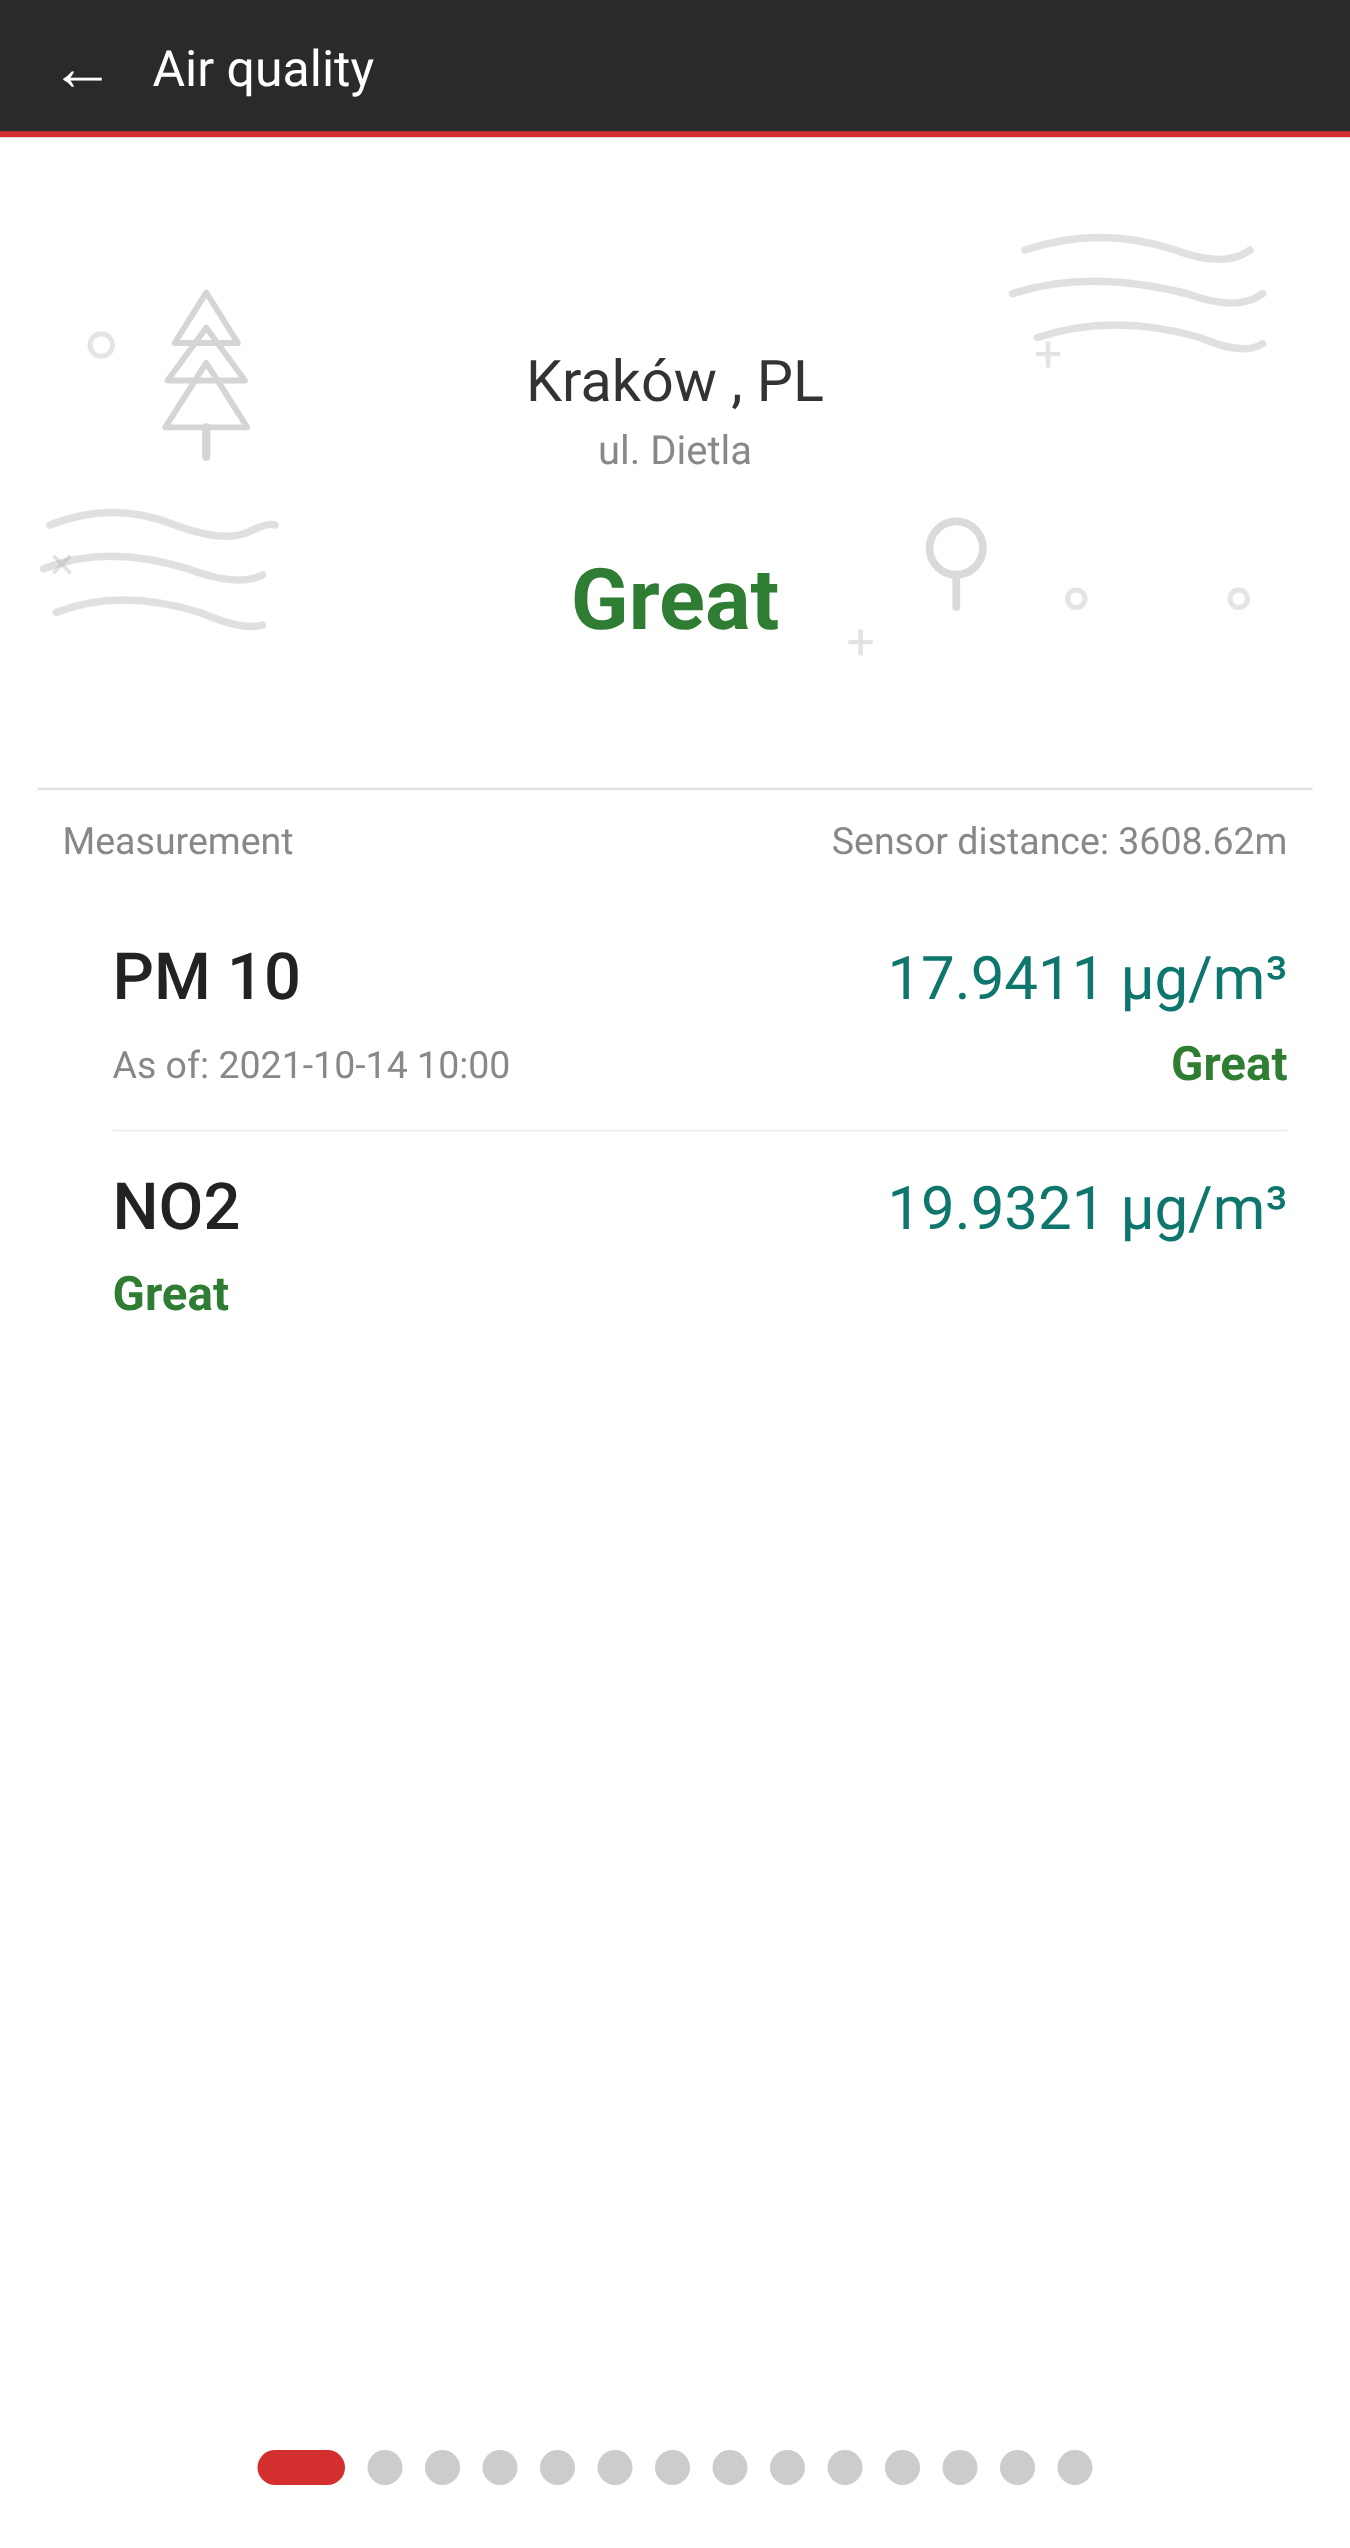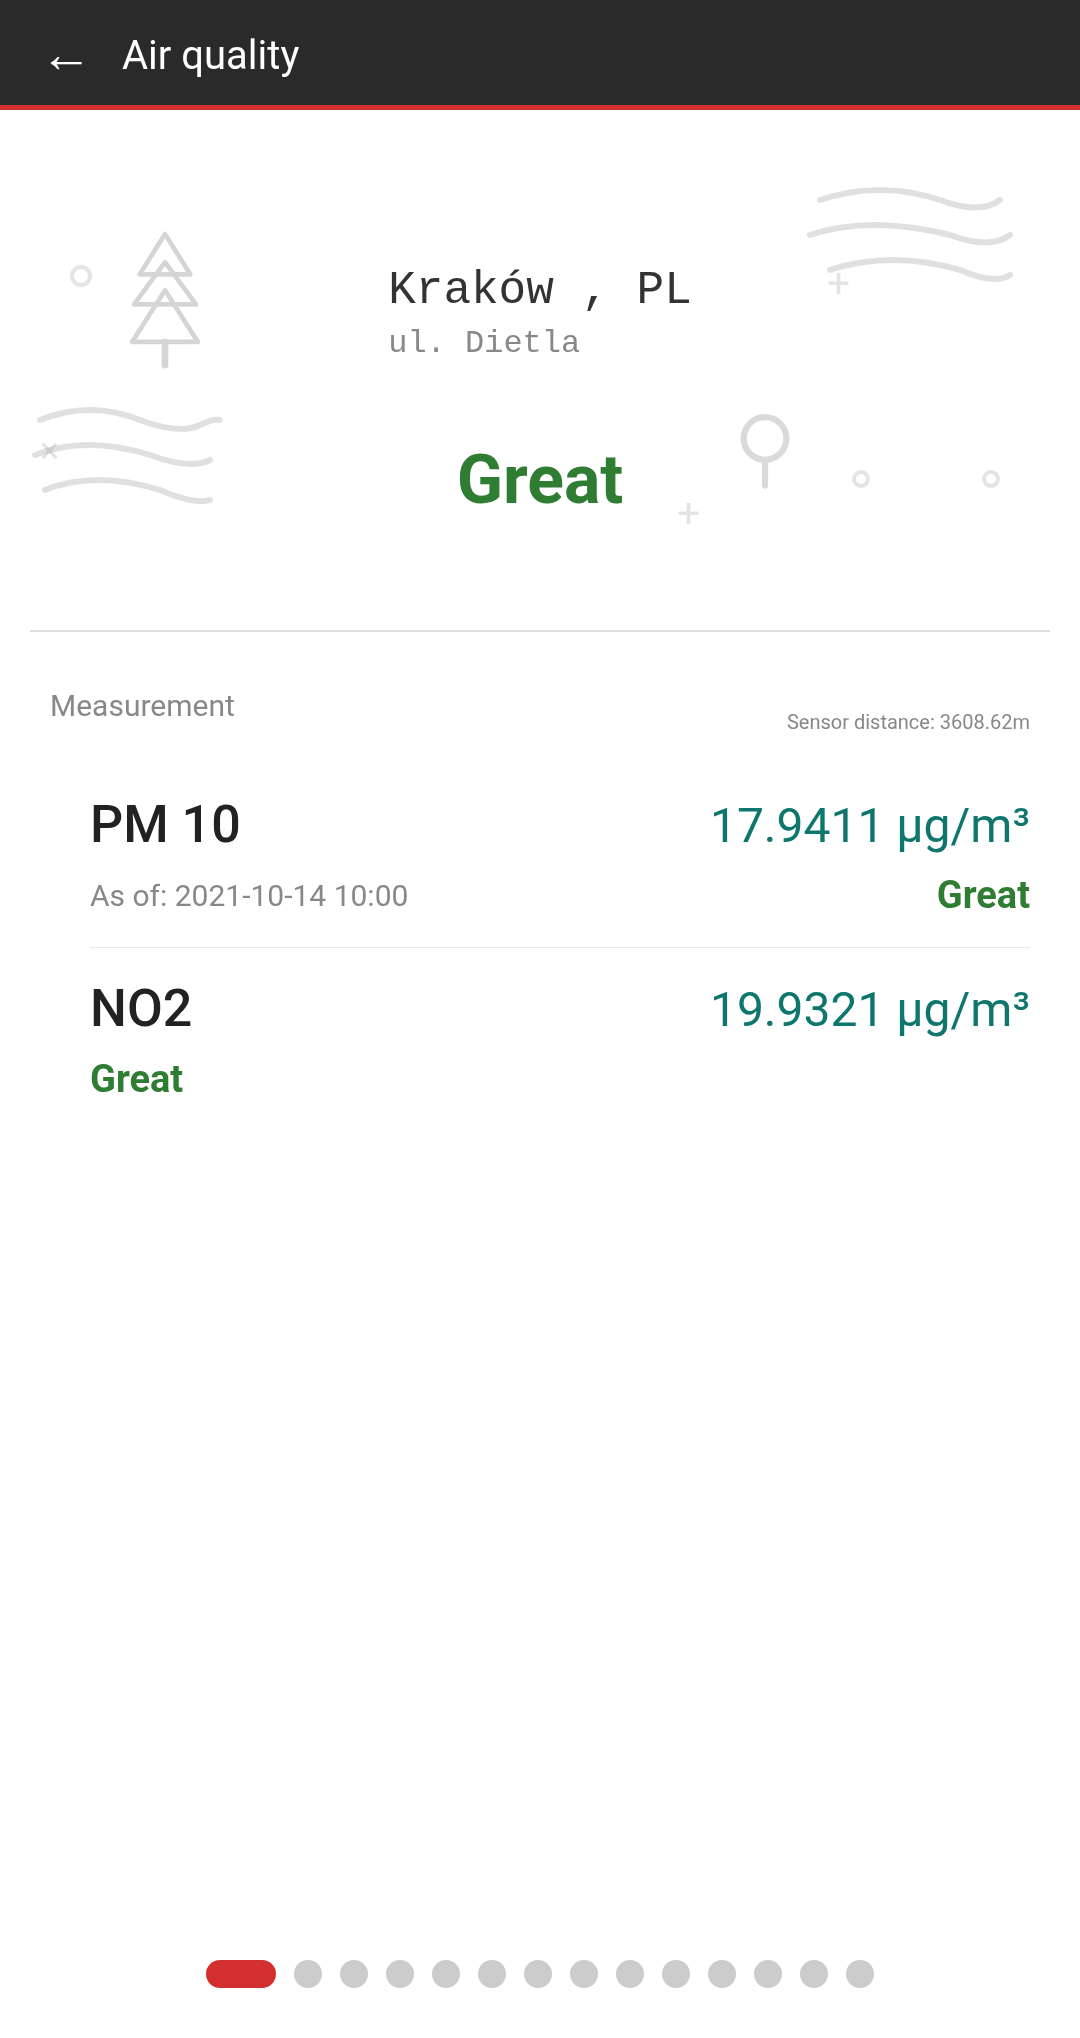--- a/index.html
+++ b/index.html
@@ -170,25 +170,25 @@
       opacity: 0.35;
     }
     .tree-icon svg {
       width: 110px;
       height: 150px;
     }
 
     
     .location-info {
       position: absolute;
-      top: 155px;
+      top: 169px;
       left: 50%;
       transform: translateX(-50%);
+      text-align: center;
       white-space: nowrap;
-      font-family: Liberation Mono, monospace;
     }
     .city-name {
       font-size: 46px;
       font-weight: 400;
       color: #333;
     }
     .street-name {
       font-size: 32px;
       color: #888;
       margin-top: 8px;
@@ -208,37 +208,36 @@
 
     
     .divider {
       height: 2px;
       background: #e0e0e0;
       margin: 0 30px;
     }
 
     
     .measurements-section {
-      padding: 45px 50px;
+      padding: 24px 50px;
     }
 
     .measurement-header {
       display: flex;
       justify-content: space-between;
       align-items: center;
       margin-bottom: 30px;
     }
     .measurement-label {
       font-size: 30px;
       color: #888;
     }
     .sensor-distance {
-      font-size: 20px;
+      font-size: 30px;
       color: #888;
-      margin-top: 33px;
     }
 
     
     .measurement-item {
       padding: 30px 0;
       border-bottom: 1px solid #e8e8e8;
       margin-left: 40px;
     }
     .measurement-item:last-child {
       border-bottom: none;

